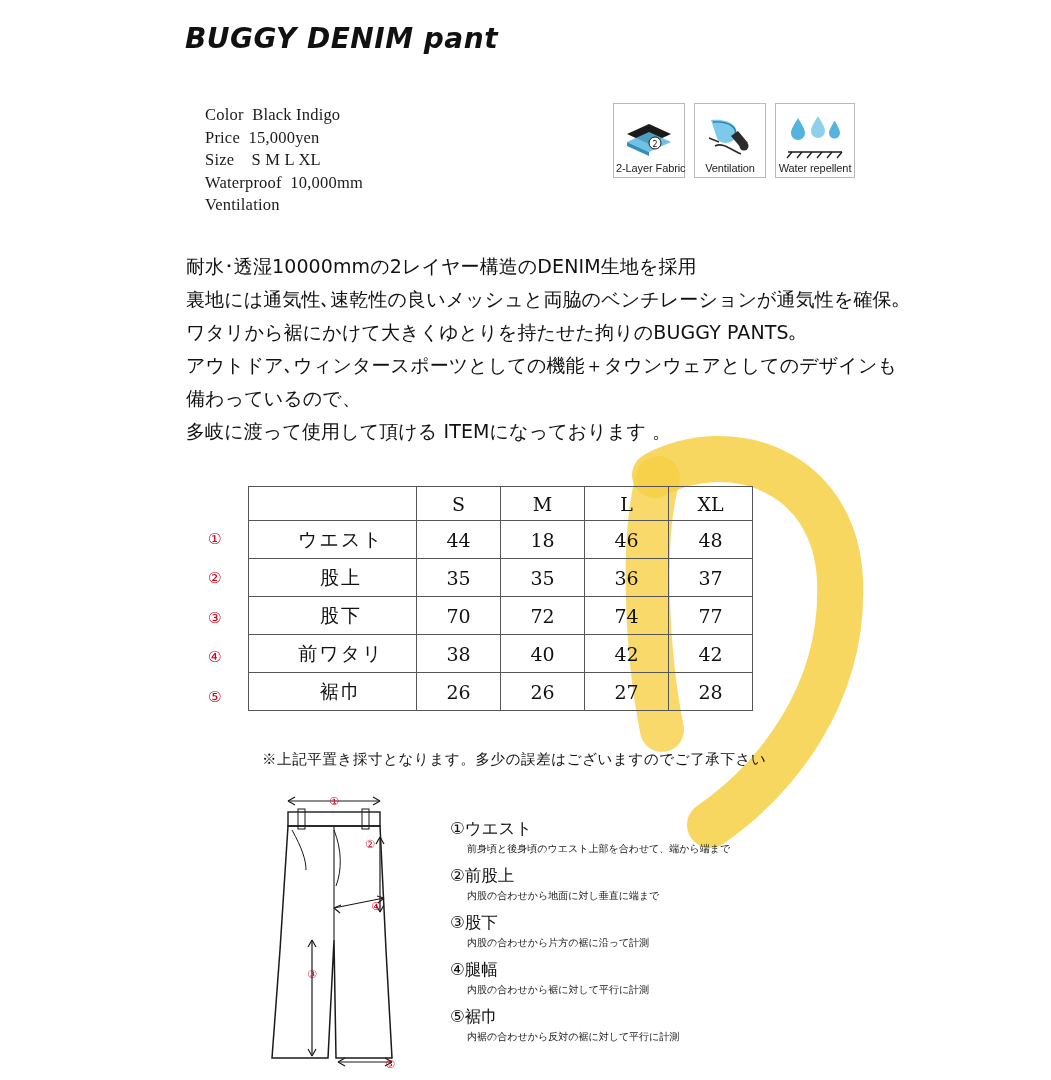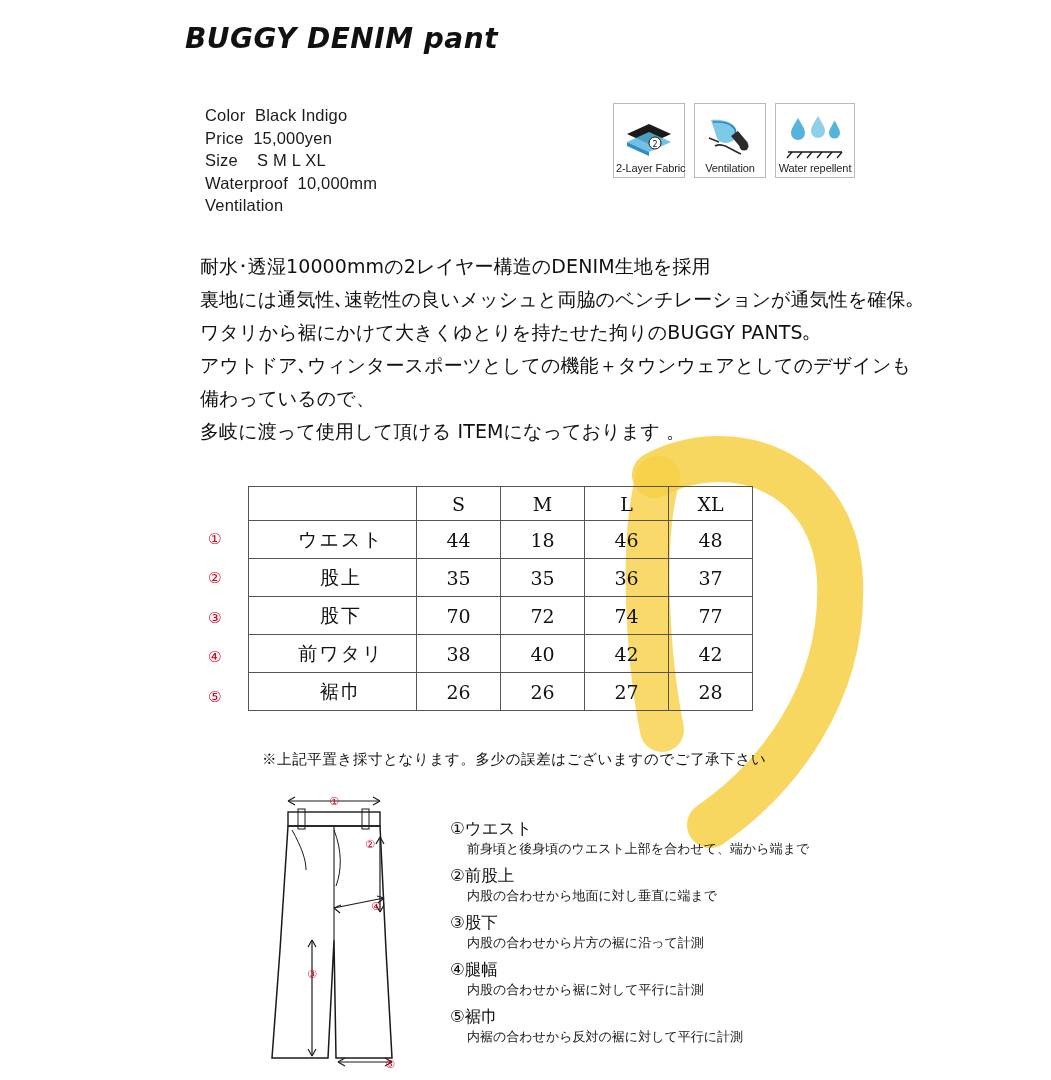--- a/index.html
+++ b/index.html
@@ -37,20 +37,21 @@
 
   
   .specs {
     position: absolute;
     left: 205px;
     top: 104px;
     font-size: 16.5px;
     line-height: 22.5px;
     color: #1a1a1a;
     letter-spacing: 0.2px;
+    font-family: Liberation Serif, serif;
   }
   .spec-row { white-space: pre; }
 
   
   .icons {
     position: absolute;
     left: 613px;
     top: 103px;
     display: flex;
     gap: 9px;
@@ -75,21 +76,21 @@
     line-height: 9px;
     padding-bottom: 1px;
     white-space: nowrap;
     letter-spacing: -0.1px;
   }
   .icon-card.wide { width: 80px; }
 
   
   .desc {
     position: absolute;
-    left: 200px;
+    left: 186px;
     top: 250px;
     width: 720px;
     font-family: "DejaVu Sans", sans-serif;
     font-size: 19px;
     line-height: 33px;
     color: #111;
     letter-spacing: 0.1px;
   }
 
   
@@ -172,21 +173,21 @@
     font-family: "DejaVu Sans", sans-serif;
     color: #111;
     width: 470px;
   }
   .legend .item { margin-bottom: 7px; }
   .legend .lab {
     font-size: 16.5px;
     line-height: 22px;
   }
   .legend .sub {
-    font-size: 13px;
+    font-size: 10px;
     line-height: 18px;
     padding-left: 17px;
     color: #1a1a1a;
   }
 </style>
 </head>
 <body>
 
 <div id="page">
 

